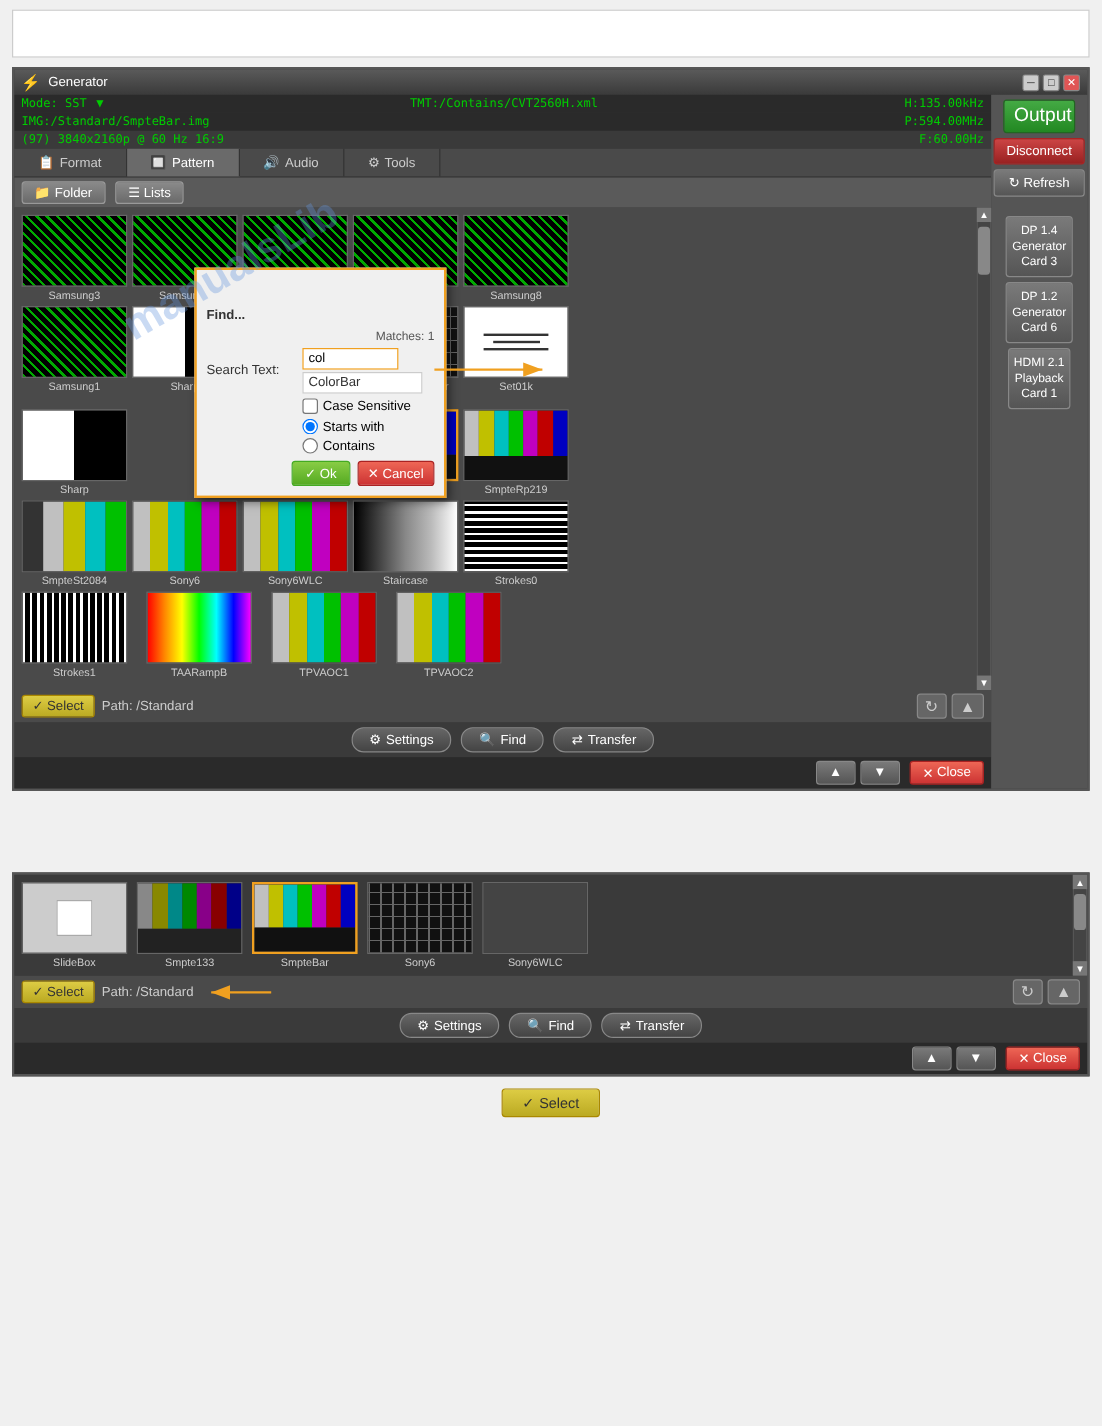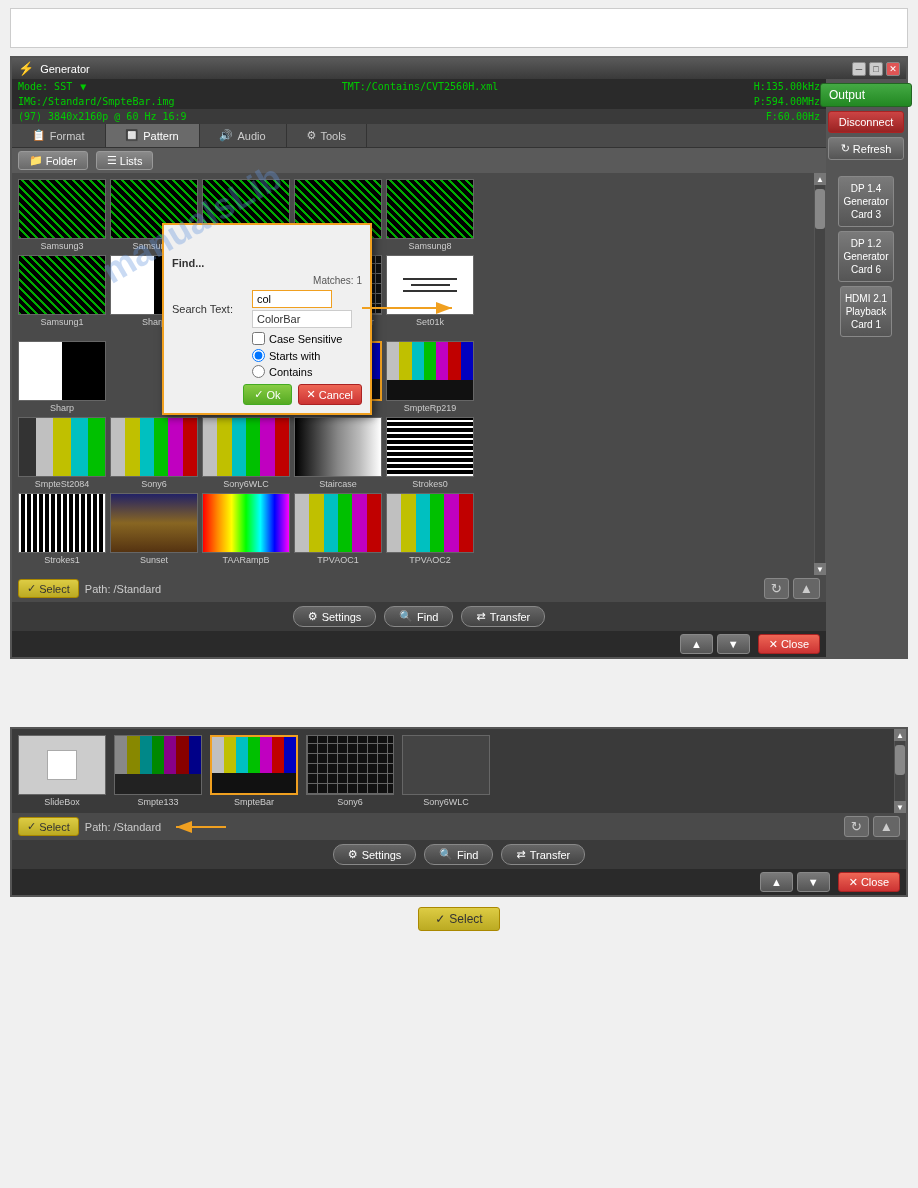--- a/index.html
+++ b/index.html
@@ -512,23 +512,23 @@
       justify-content: center;
       gap: 3px;
     }
 
     .output-btn {
       background: linear-gradient(to bottom, #44aa44, #228822);
       color: #fff;
       border: 1px solid #226622;
       border-radius: 3px;
       padding: 4px 8px;
-      font-size: 12px;
-      cursor: pointer;
-      width: 92px;
+      font-size: 16px;
+      cursor: pointer;
+      width: 60px;
       text-align: left;
     }
 
     .right-actions {
       display: flex;
       flex-direction: column;
       gap: 4px;
       padding: 4px;
       background: #555;
       width: 80px;
@@ -828,32 +828,26 @@
             <div class="pattern-label">Staircase</div>
           </div>
           <div class="pattern-item">
             <div class="pattern-thumb">
               <div class="thumb-strokes"></div>
             </div>
             <div class="pattern-label">Strokes0</div>
           </div>
         </div>
 
-        <div style="display:flex; gap:4px; margin-bottom:4px;">
+        <div style="display:flex; gap:16px; margin-bottom:4px;">
           <div class="pattern-item">
             <div class="pattern-thumb">
               <div class="thumb-strokes" style="background: repeating-linear-gradient(90deg, #fff 0, #fff 2px, #000 2px, #000 6px);"></div>
             </div>
             <div class="pattern-label">Strokes1</div>
-          </div>
-          <div class="pattern-item">
-            <div class="pattern-thumb">
-              <div class="thumb-sunset"></div>
-            </div>
-            <div class="pattern-label">Sunset</div>
           </div>
           <div class="pattern-item">
             <div class="pattern-thumb">
               <div class="thumb-taa-ramp"></div>
             </div>
             <div class="pattern-label">TAARampB</div>
           </div>
           <div class="pattern-item">
             <div class="pattern-thumb">
               <div class="thumb-colorbar">

